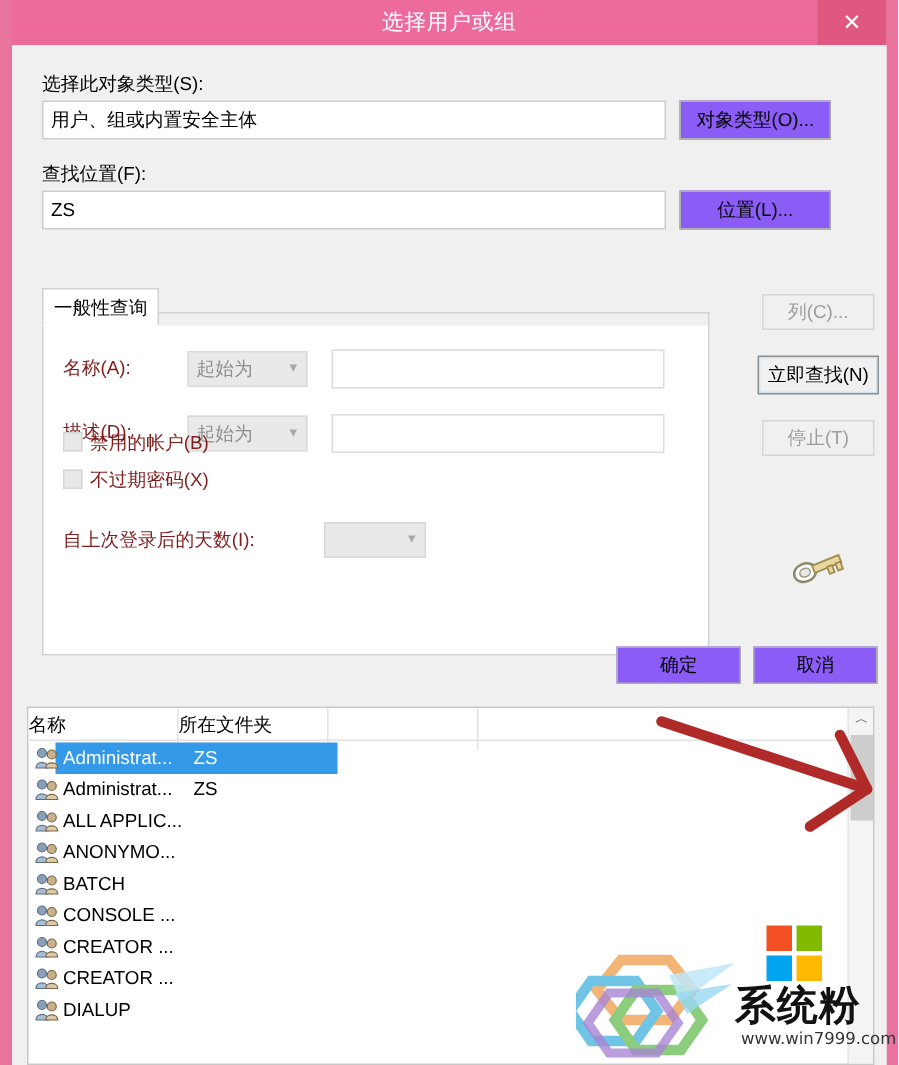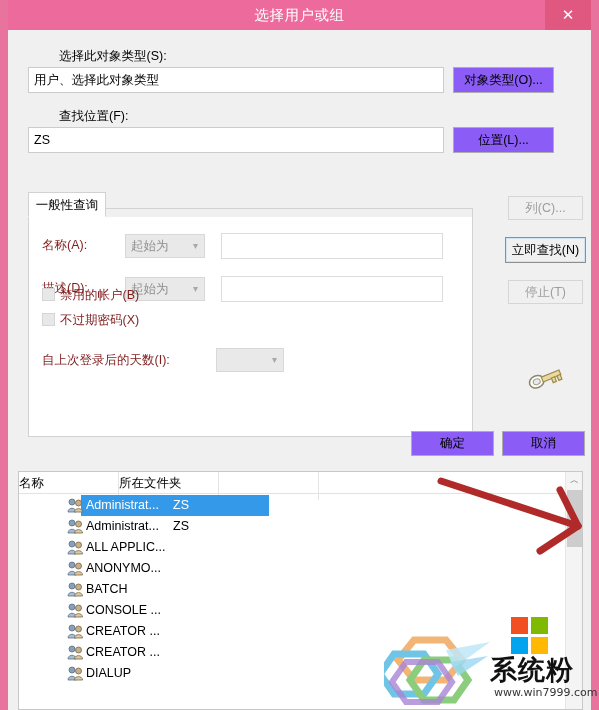--- a/index.html
+++ b/index.html
@@ -64,21 +64,20 @@
     left: 0; top: 30px;
     width: 583px; height: 680px;
     background: #f0f0f0;
   }
 
   .lbl {
     position: absolute;
     font-size: 12.5px;
     color: #000000;
     white-space: nowrap;
-    margin-left: 31px;
   }
   .lbl-dim {
     position: absolute;
     font-size: 12.5px;
     color: #7f1d1d;
     white-space: nowrap;
   }
 
   .tbox {
     position: absolute;
@@ -214,21 +213,20 @@
     top: 0; height: 28px; line-height: 22px;
     font-size: 12.5px; color: #000;
     border-right: 1px solid #e4e4e4;
     cursor: pointer;
     white-space: nowrap;
   }
   #list-rows {
     position: absolute;
     left: 0; top: 23px;
     width: 547px;
-    padding-left: 44px;
   }
   .row {
     position: relative;
     height: 21px;
     line-height: 21px;
     cursor: default;
   }
   .row .rname {
     position: absolute;
     left: 23px; top: 0;
@@ -336,21 +334,21 @@
   <div id="window">
 
     <div id="titlebar">
       <div id="title-text">选择用户或组</div>
       <div id="close-btn">✕</div>
     </div>
 
     <div id="body">
 
       <div class="lbl" style="left:20px; top:18px;">选择此对象类型(S):</div>
-      <div class="tbox" style="left:20px; top:37px; width:416px;">用户、选择此对象类型</div>
+      <div class="tbox" style="left:20px; top:37px; width:416px;">用户、组或内置安全主体</div>
       <div class="btn" style="left:445px; top:37px; width:101px; height:26px;">对象类型(O)...</div>
 
       <div class="lbl" style="left:20px; top:78px;">查找位置(F):</div>
       <div class="tbox" style="left:20px; top:97px; width:416px;">ZS</div>
       <div class="btn" style="left:445px; top:97px; width:101px; height:26px;">位置(L)...</div>
 
       <div id="tabstrip-rest"></div>
       <div id="tab-general">一般性查询</div>
 
       <div id="tabpanel"></div>

